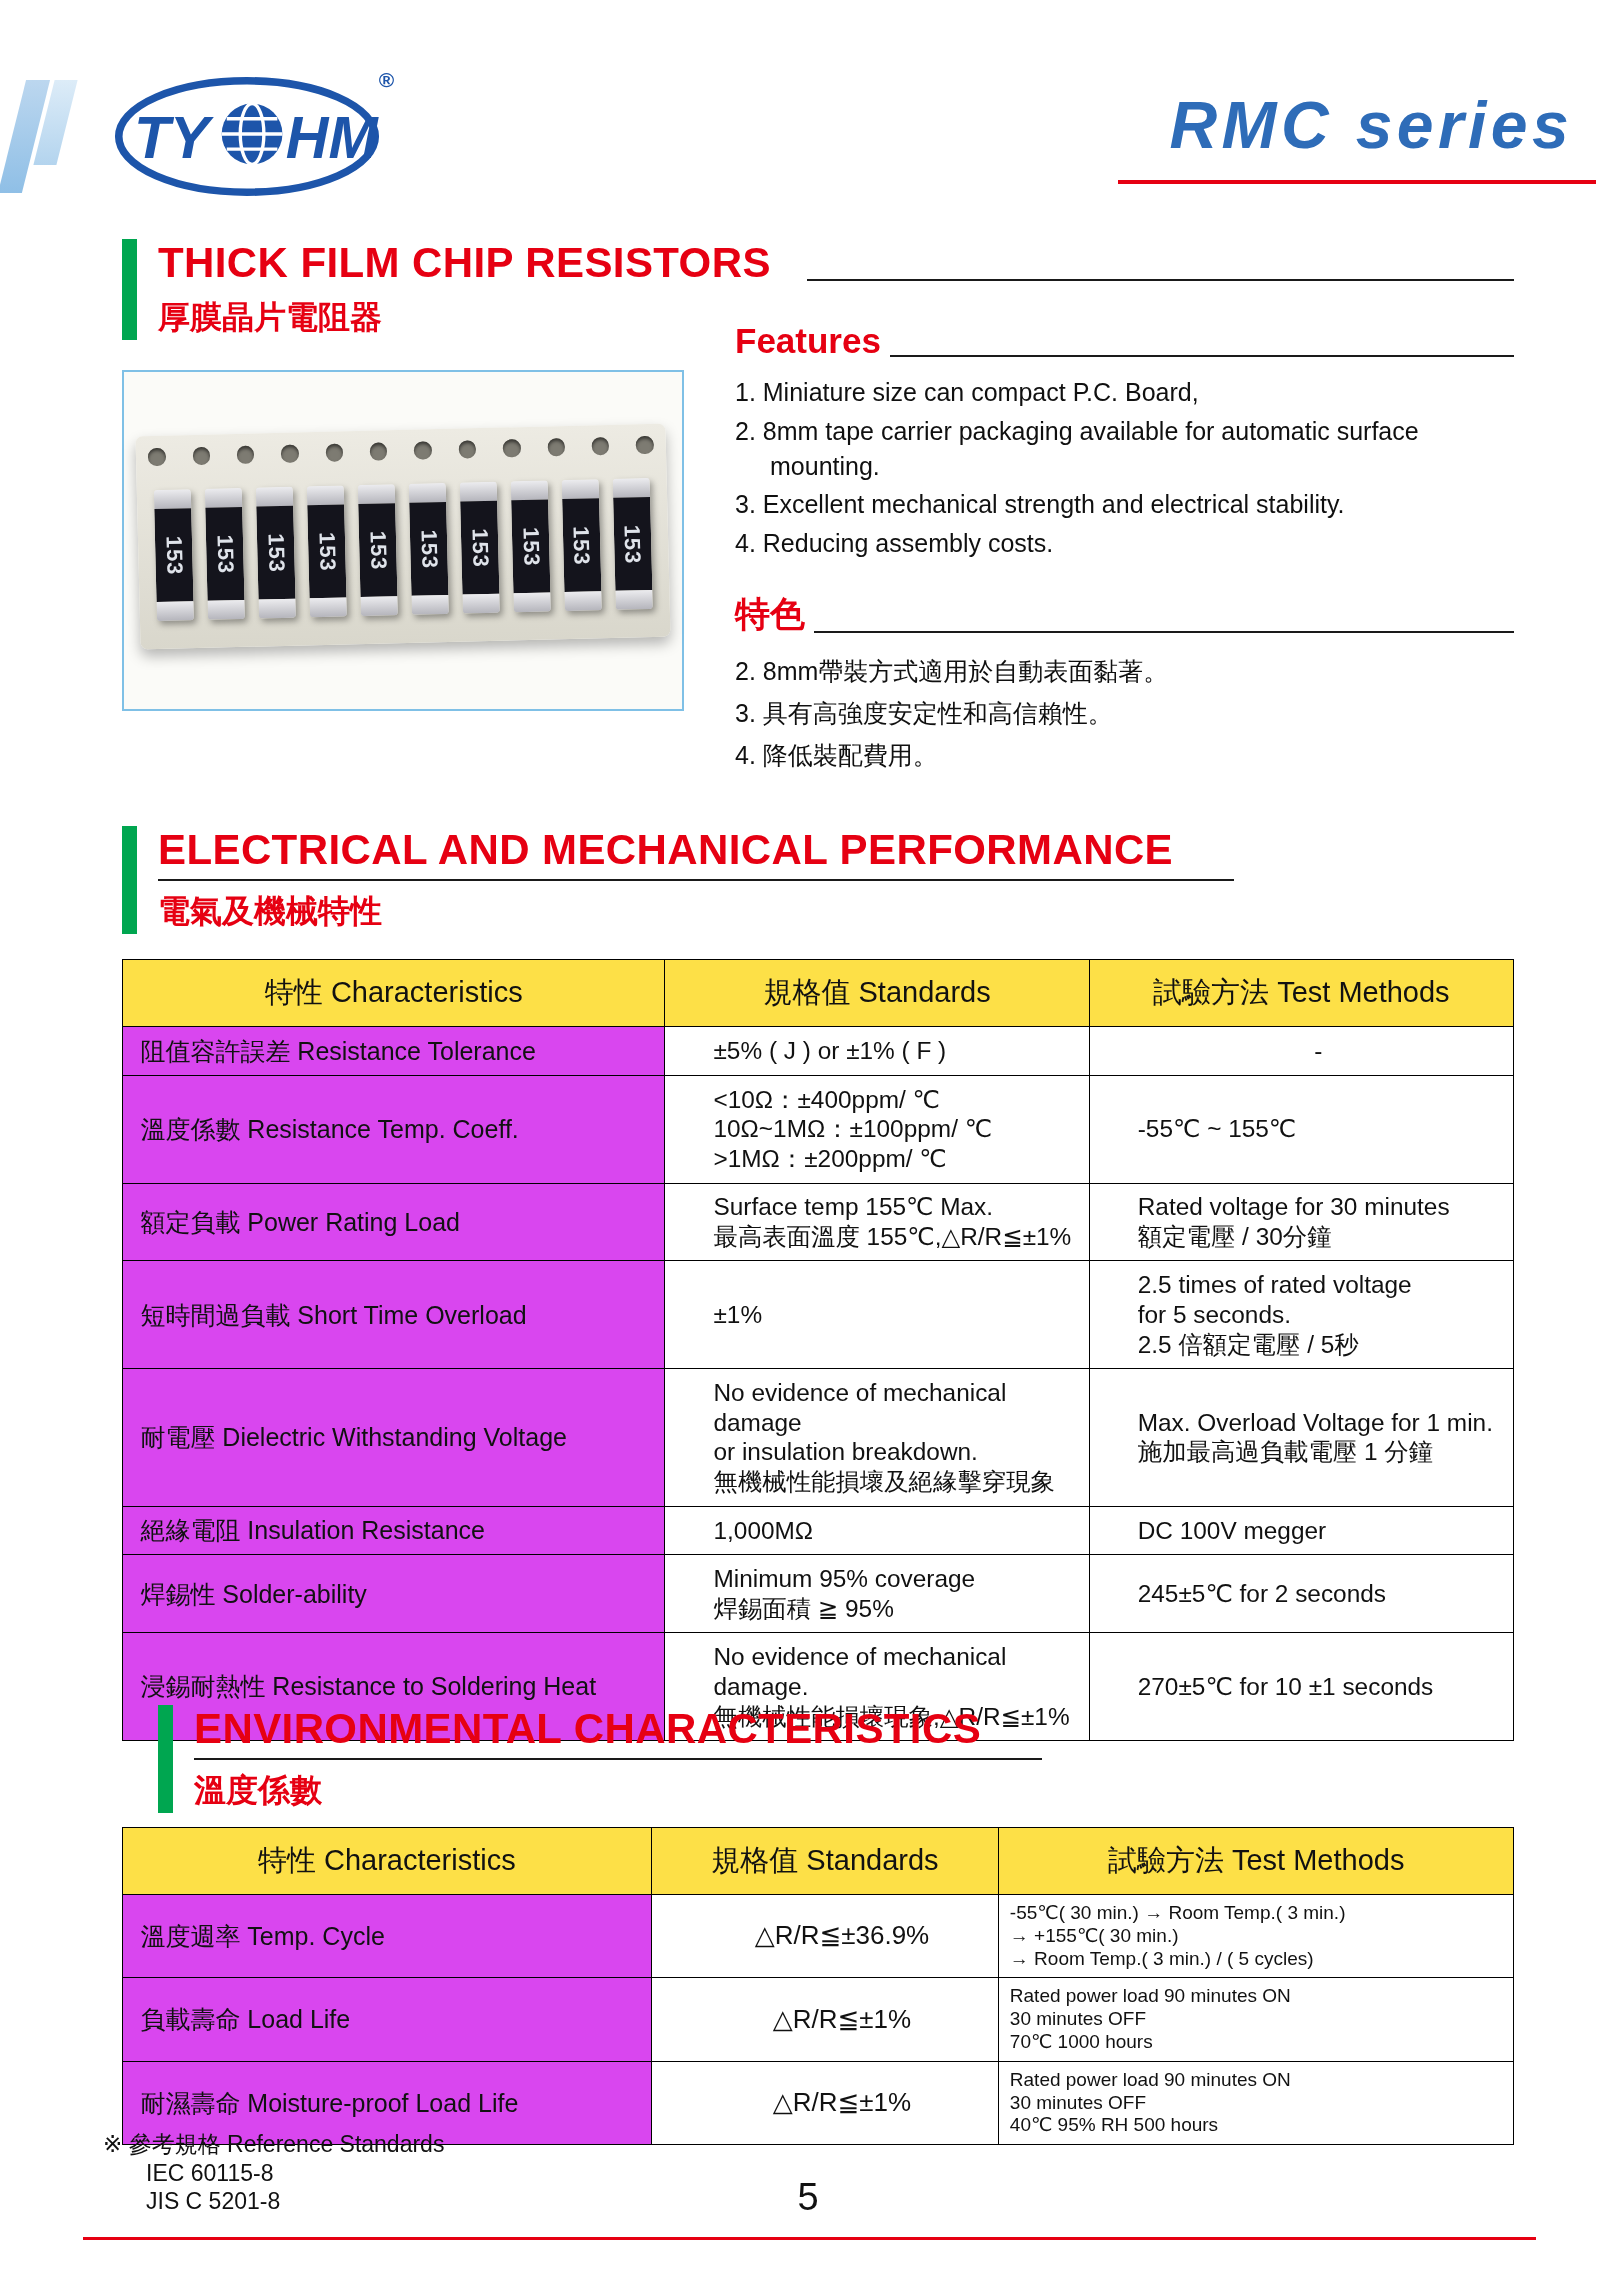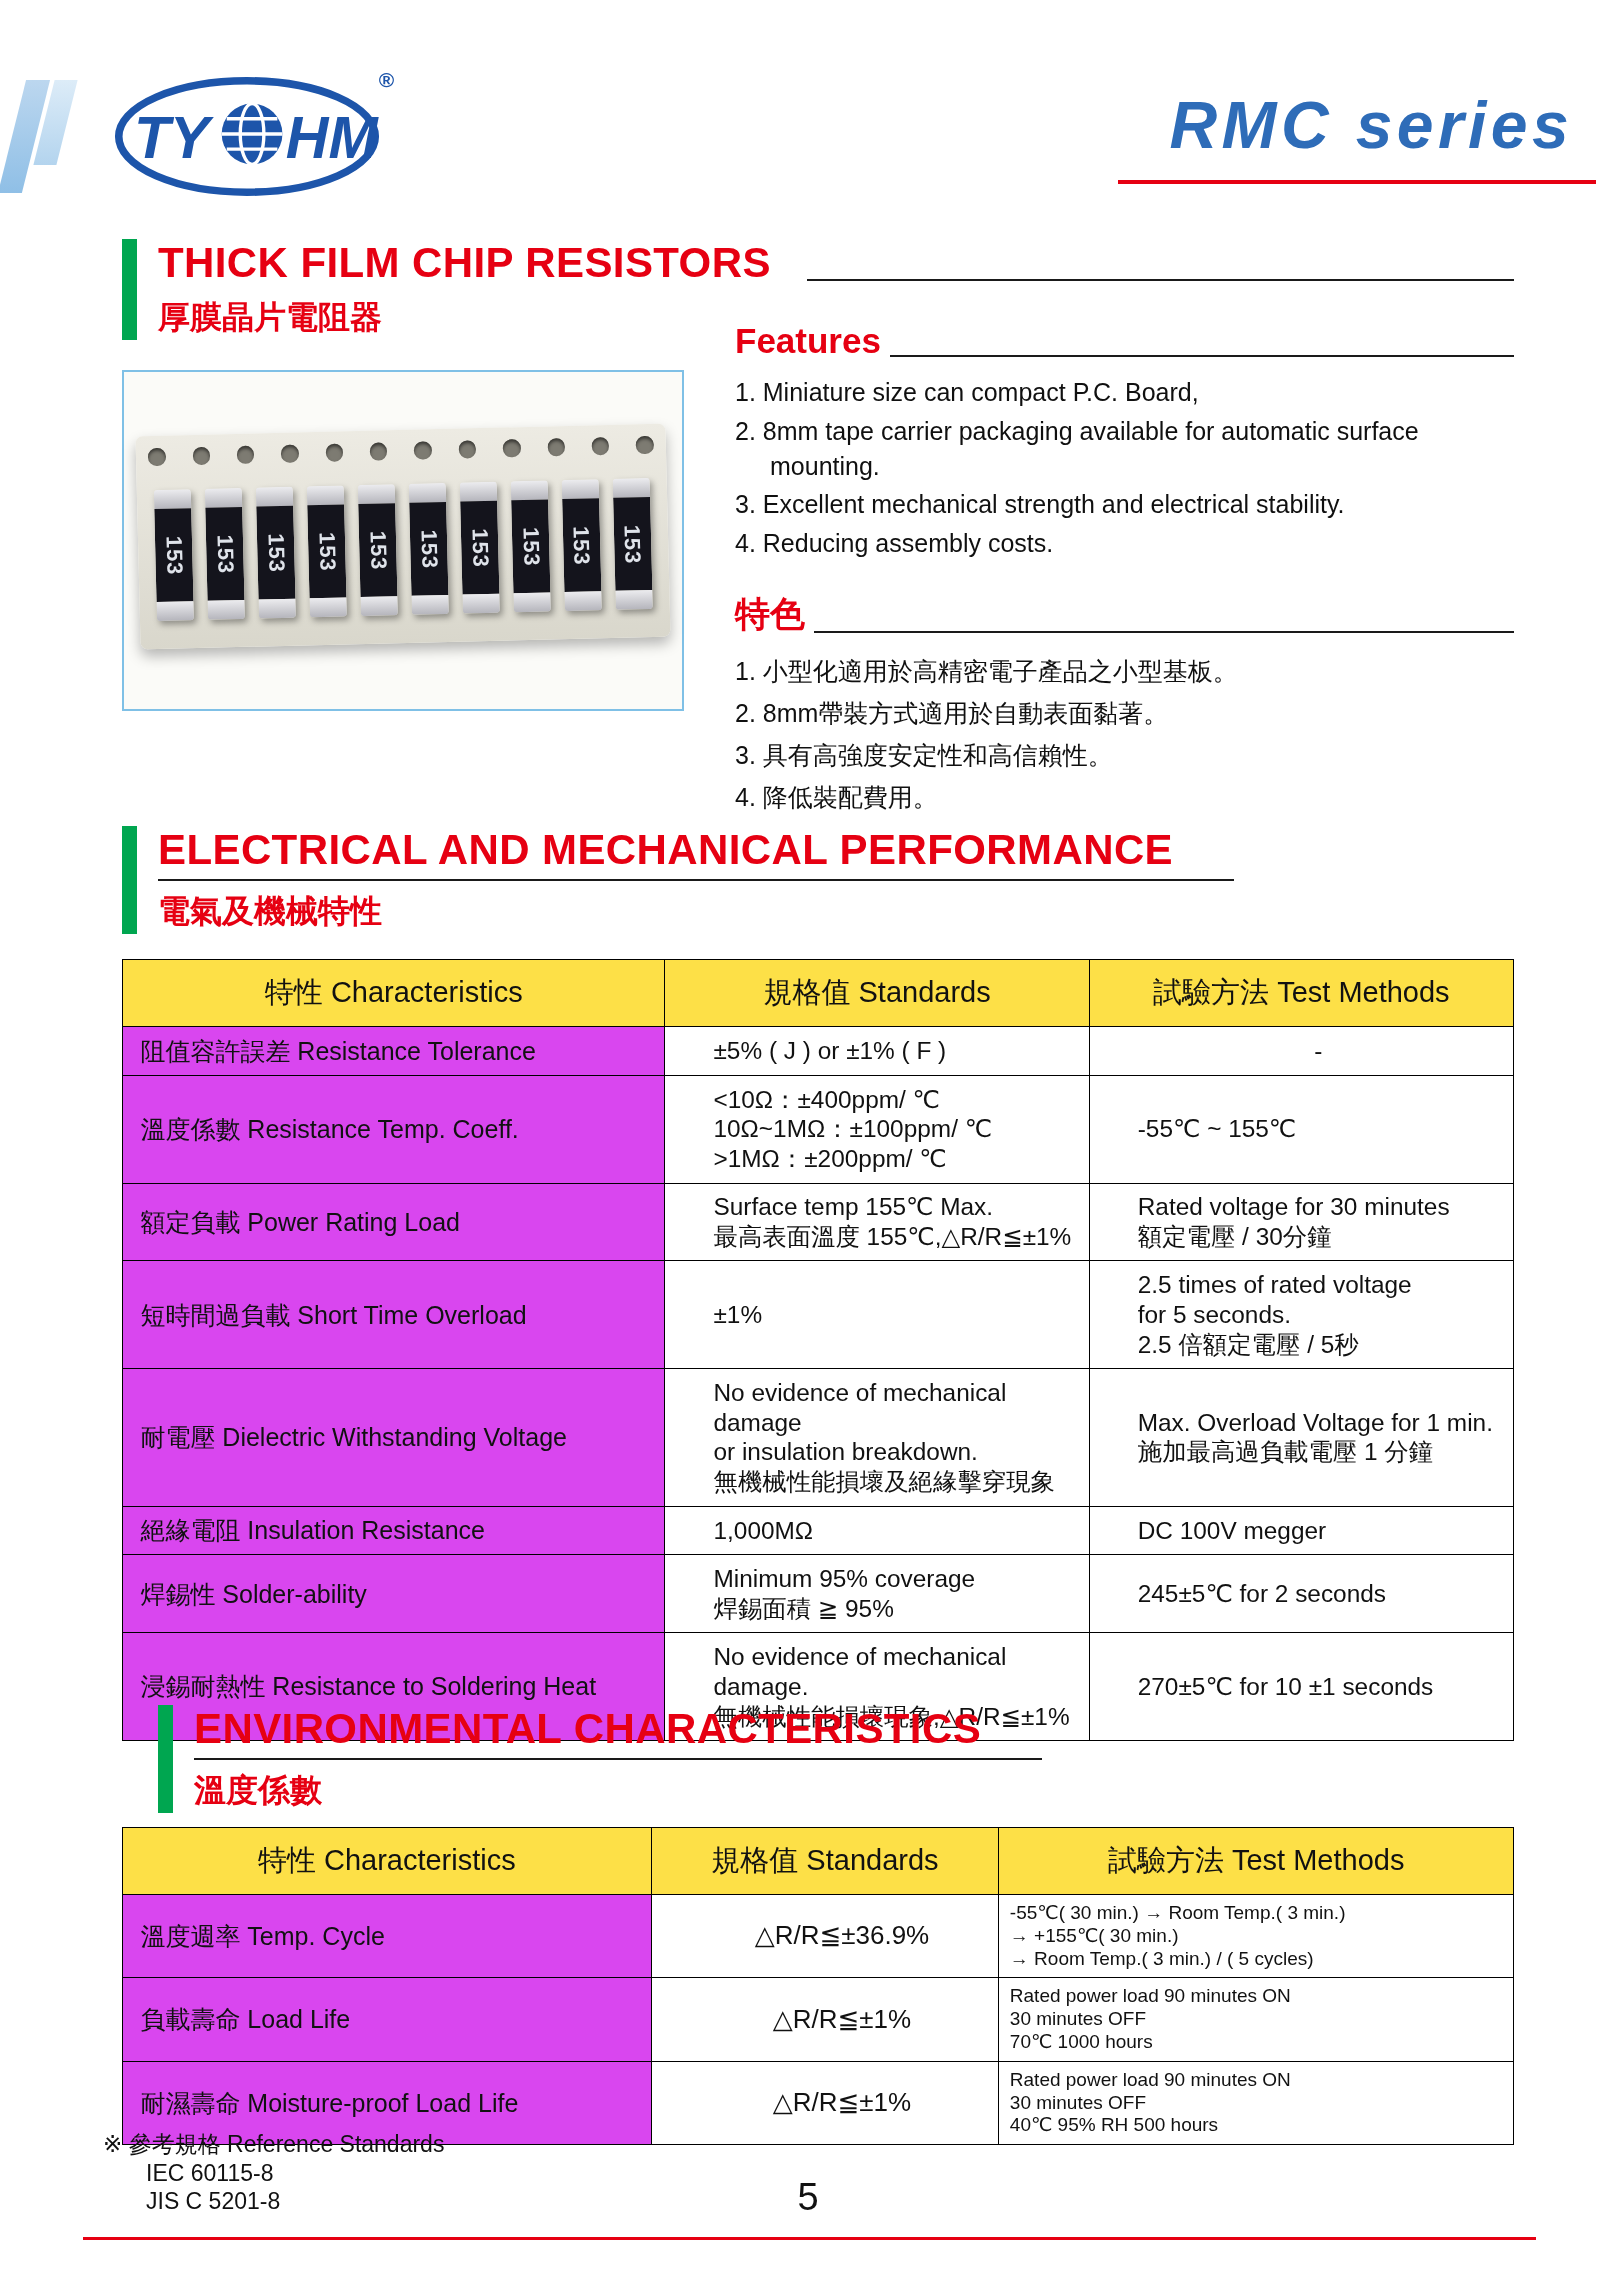--- a/index.html
+++ b/index.html
@@ -222,21 +222,20 @@
       <div class="f-item">1. Miniature size can compact P.C. Board,</div>
       <div class="f-item">2. 8mm tape carrier packaging available for automatic surface mounting.</div>
       <div class="f-item">3. Excellent mechanical strength and electrical stability.</div>
       <div class="f-item">4. Reducing assembly costs.</div>
     </div>
     <div class="fh-row zh-head">
       <span class="f-title">特色</span>
       <span class="f-rule"></span>
     </div>
     <div class="f-list zh-list">
-      <div class="f-item">1. 小型化適用於高精密電子產品之小型基板。</div>
       <div class="f-item">2. 8mm帶裝方式適用於自動表面黏著。</div>
       <div class="f-item">3. 具有高強度安定性和高信賴性。</div>
       <div class="f-item">4. 降低裝配費用。</div>
     </div>
   </div>
 
   <div class="section sec2">
     <div class="sec-flex">
       <div class="green-bar"></div>
       <div class="sec-titles">

